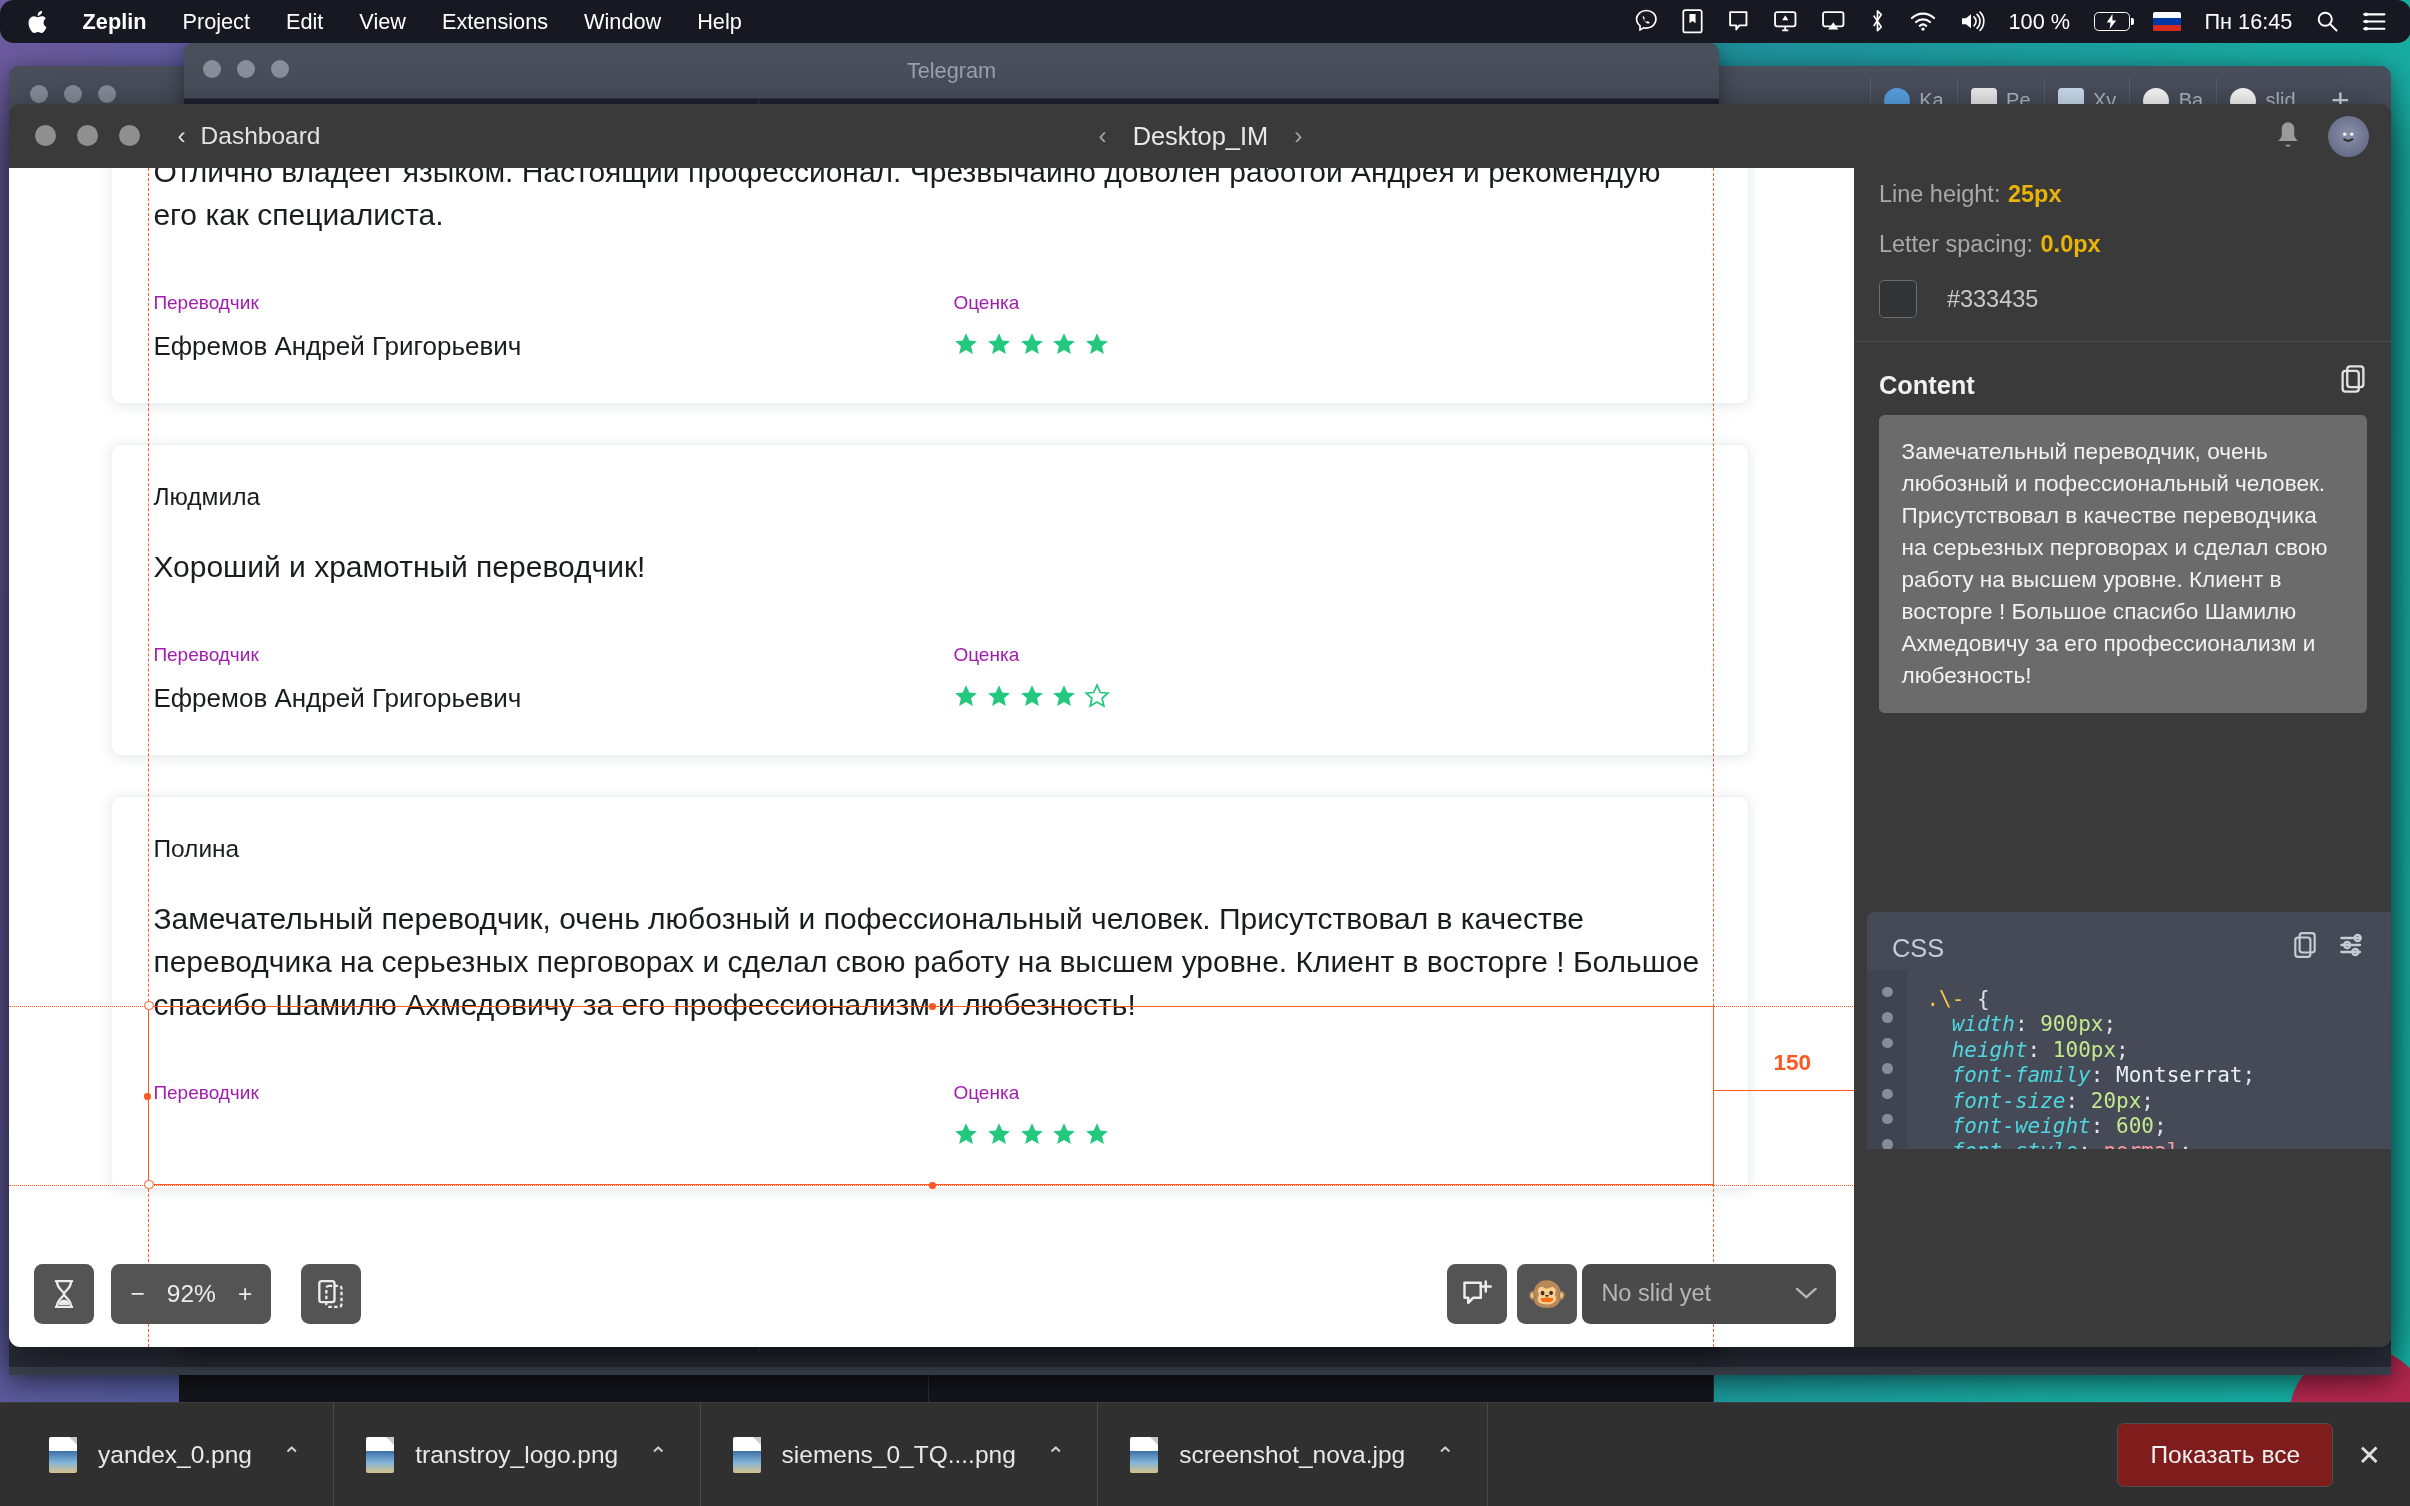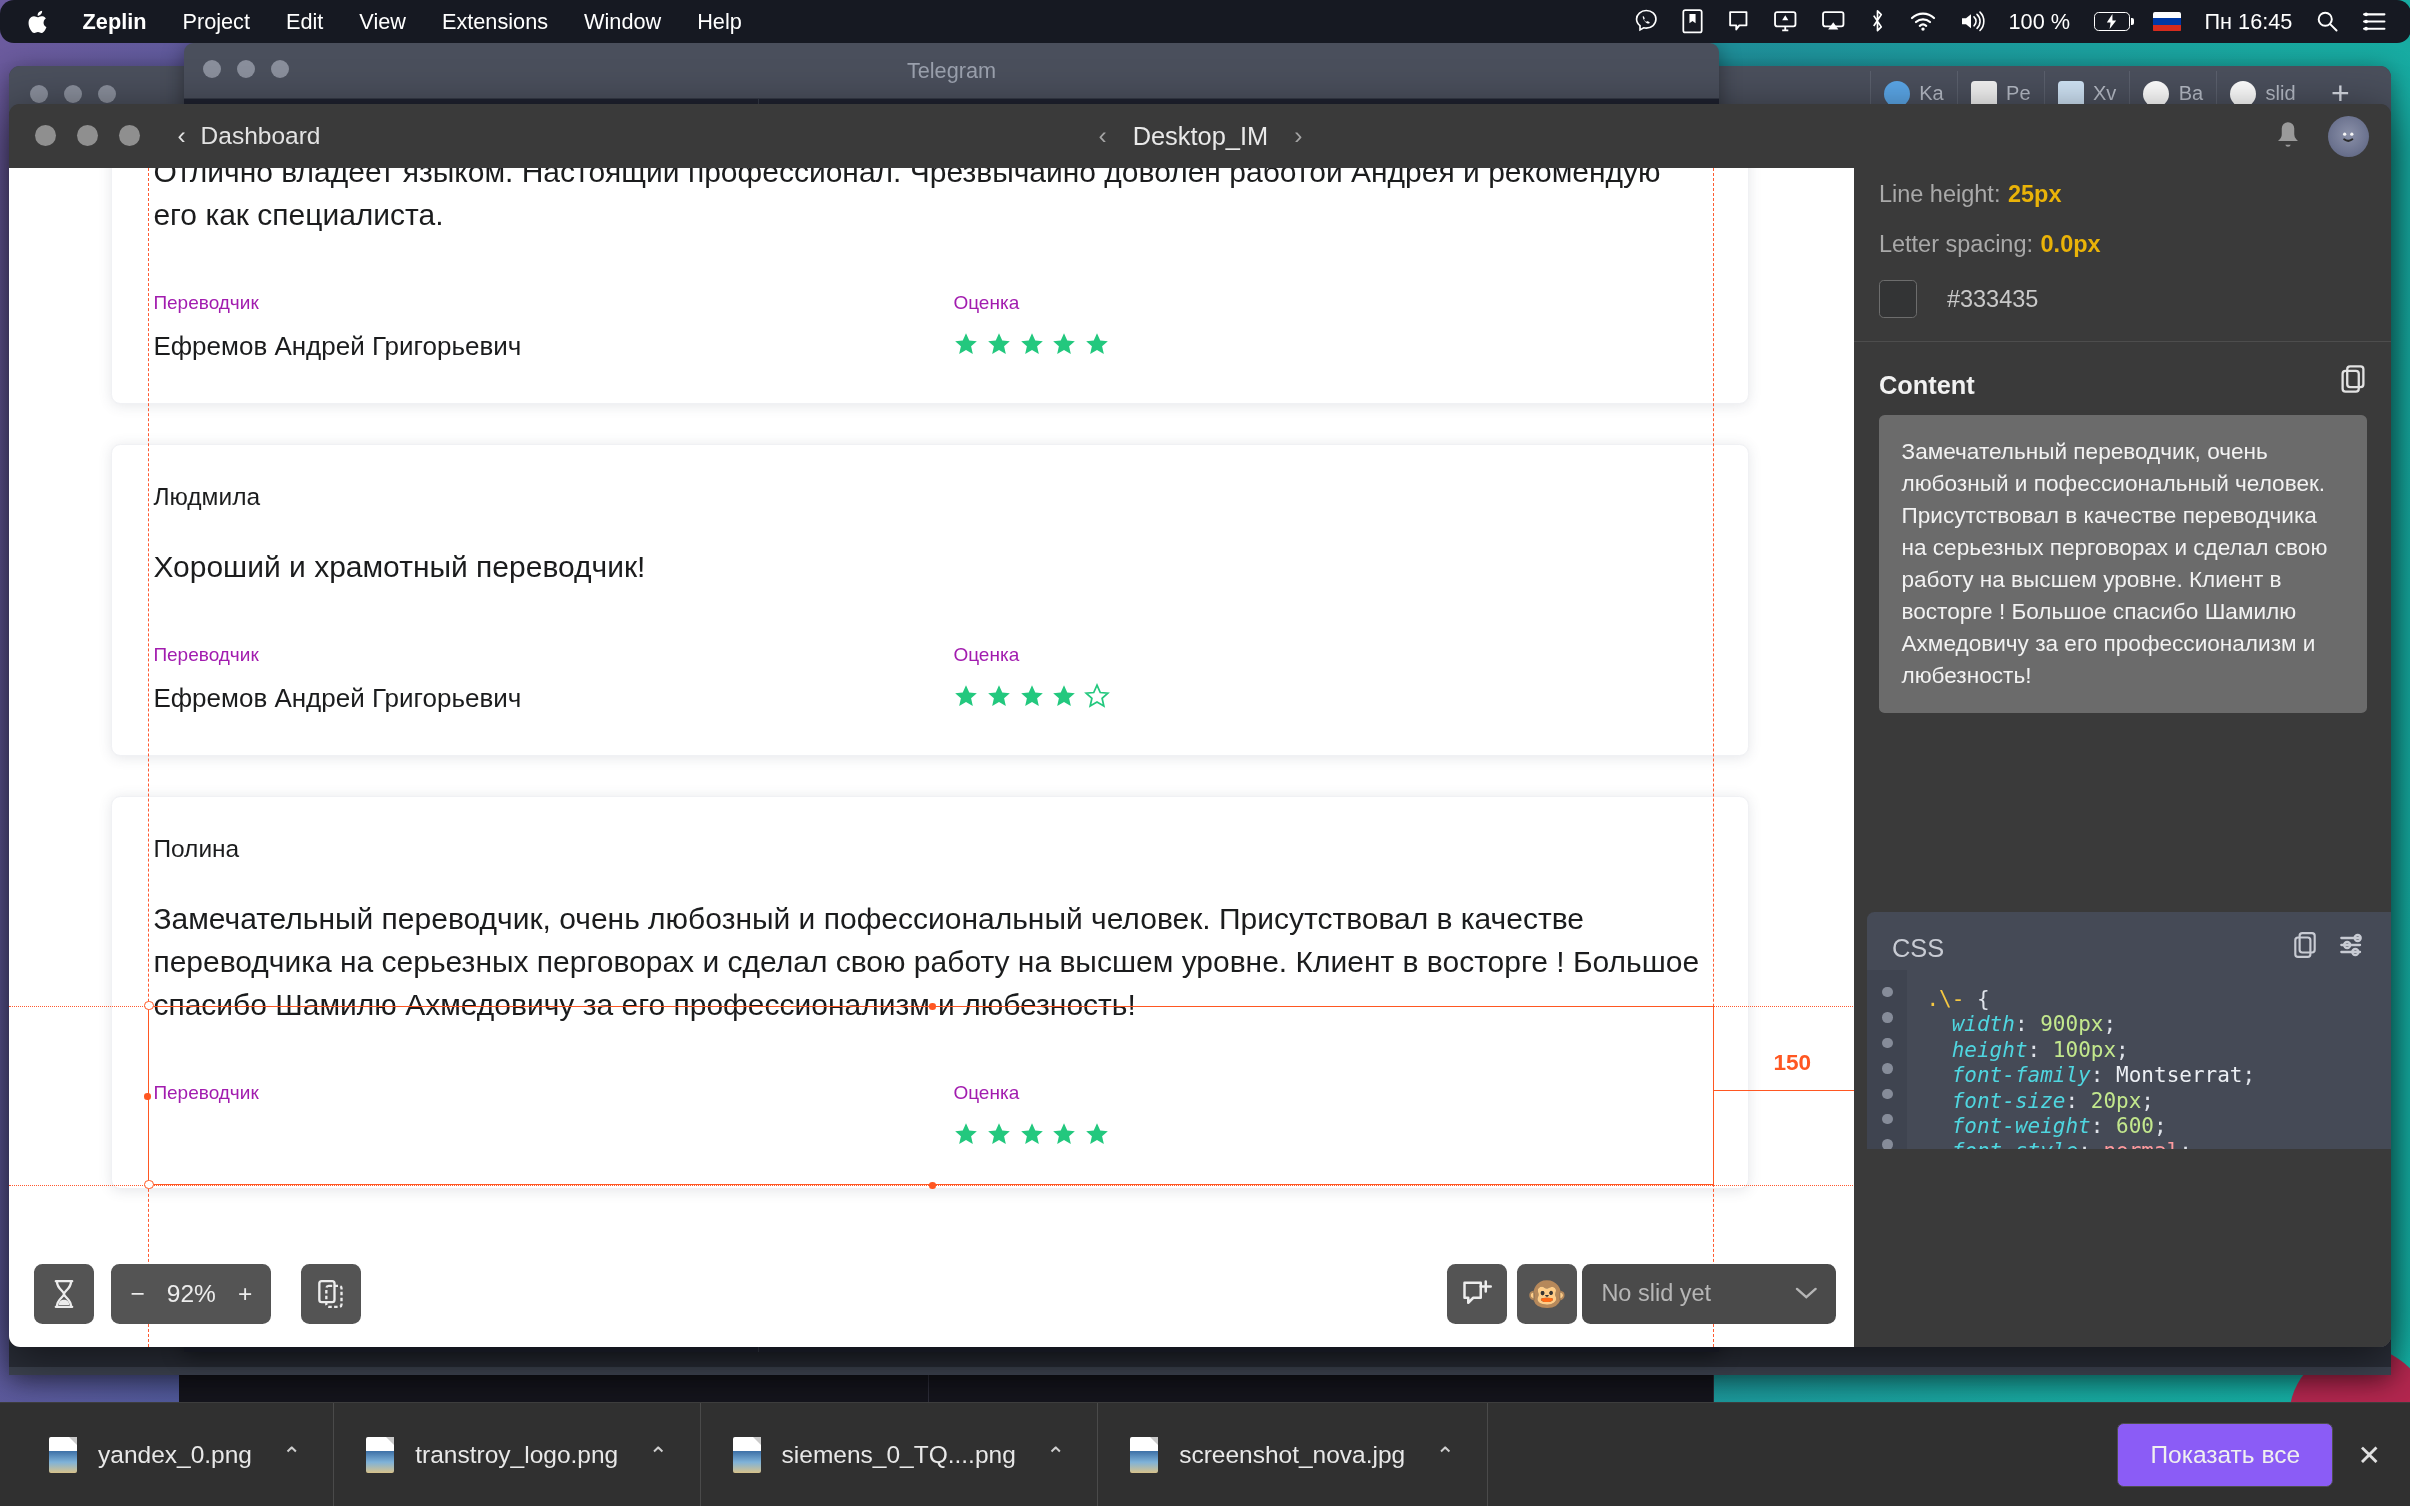--- a/index.html
+++ b/index.html
@@ -64,21 +64,21 @@
   
   .win-chrome {
     position:absolute; left:9.4px; top:66px; width:2382px; height:1309px;
     background:#3d4350; border-radius:11.3px 11.3px 0 0;
     box-shadow:0 5.6px 26px rgba(0,0,0,.45);
     overflow:hidden;
   }
   .chrome-tabstrip { position:relative; height:58px; background:#4a4f5c; }
   .chrome-dots { position:absolute; left:21px; top:19px; display:flex; gap:16px; }
   .chrome-dots i{ width:18px; height:18px; border-radius:50%; background:#8a8f9c; display:block;}
-  .chrome-tabs { position:absolute; right:19px; top:5px; display:flex; align-items:center; gap:0; }
+  .chrome-tabs { position:absolute; right:19px; top:12px; display:flex; align-items:center; gap:0; }
   .ctab {
     display:flex; align-items:center; gap:9.4px; padding:0 13px; height:45px;
     color:#b6bbc6; font-size:20px; max-width:113px; overflow:hidden; white-space:nowrap;
     border-left:0.9px solid #5b606d;
   }
   .ctab .fav { width:26px; height:26px; border-radius:3.8px; flex:0 0 26px; display:block; }
   .ctab-plus { color:#d5d9e2; font-size:32px; padding:0 22.6px; }
   .chrome-body { height:1243px; background:#2a2e38; }
 
   
@@ -249,21 +249,21 @@
     width:28px; height:36px; background:#fff; border-radius:1.9px; position:relative; flex:0 0 28px;
     background:linear-gradient(#ffffff 0%, #ffffff 38%, #3b6ea5 38%, #7fb2d8 70%, #d8c28a 100%);
   }
   .dl-ico:after{
     content:""; position:absolute; right:0; top:0; border-width:0 8.5px 8.5px 0;
     border-style:solid; border-color:transparent #c9c9c9 transparent transparent;
   }
   .dl-caret{ color:#cfcfcf; font-size:22.6px; margin-left:9.4px; }
   .dl-spacer{ flex:1; }
   .dl-showall{
-    background:#8b5cf6; border:0.9px solid #4e4e4e; border-radius:6.6px;
+    background:#7f1d1d; border:0.9px solid #4e4e4e; border-radius:6.6px;
     color:#f0f0f0; font-size:24.5px; padding:17px 32px; cursor:pointer;
   }
   .dl-close{ color:#e0e0e0; font-size:28px; padding:0 30px 0 24.5px; cursor:pointer; }
 </style>
 </head>
 <body>
 
 <div id="root">
 
   <div class="wallpaper"></div>

